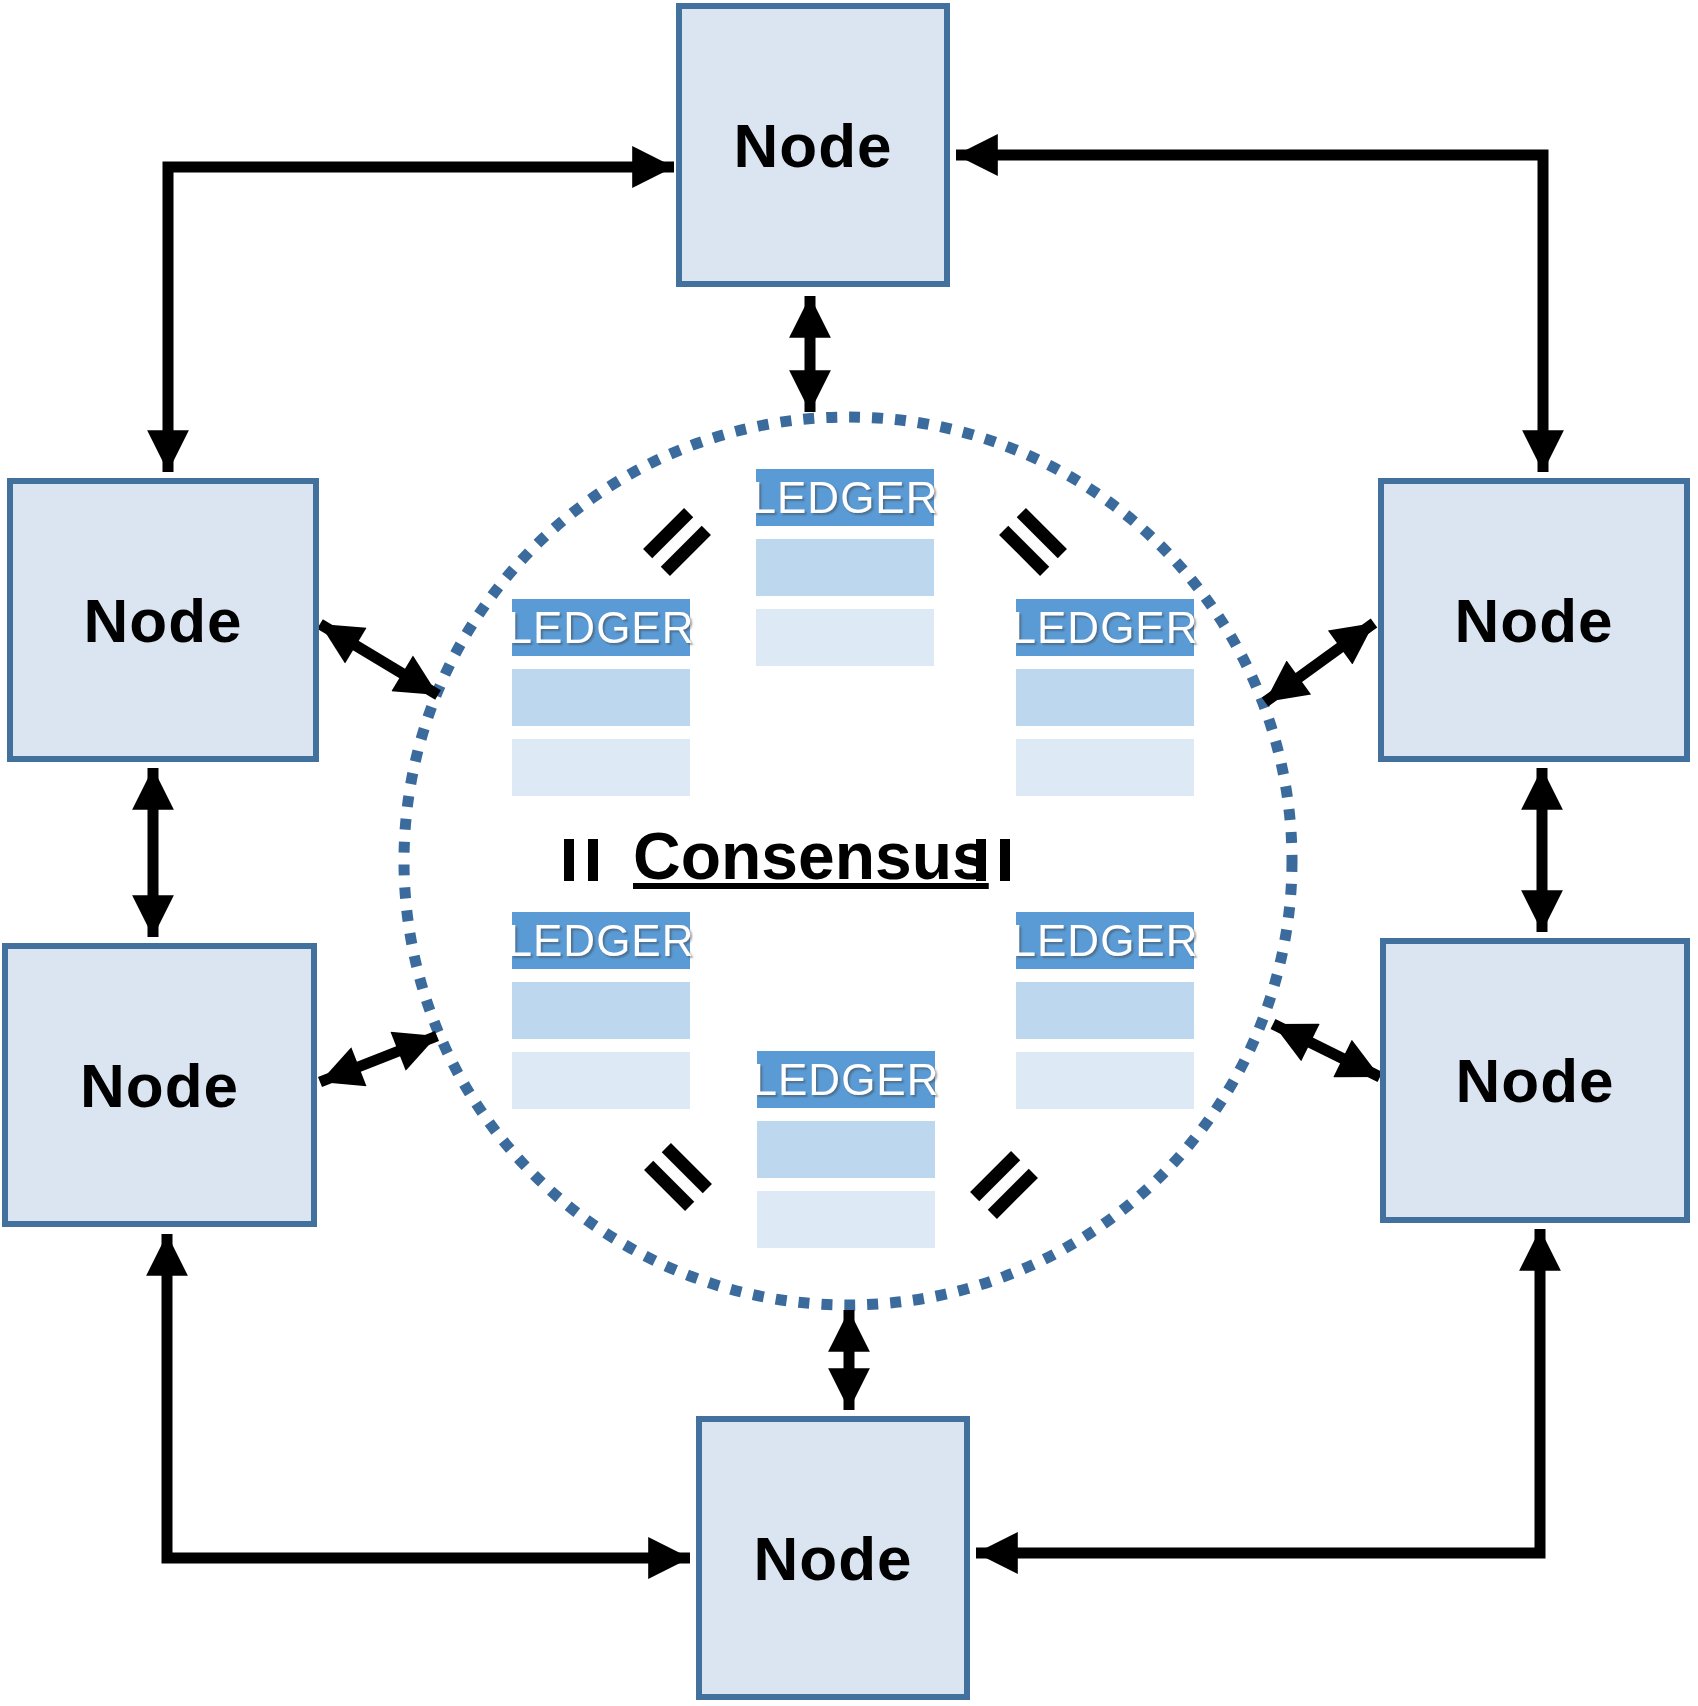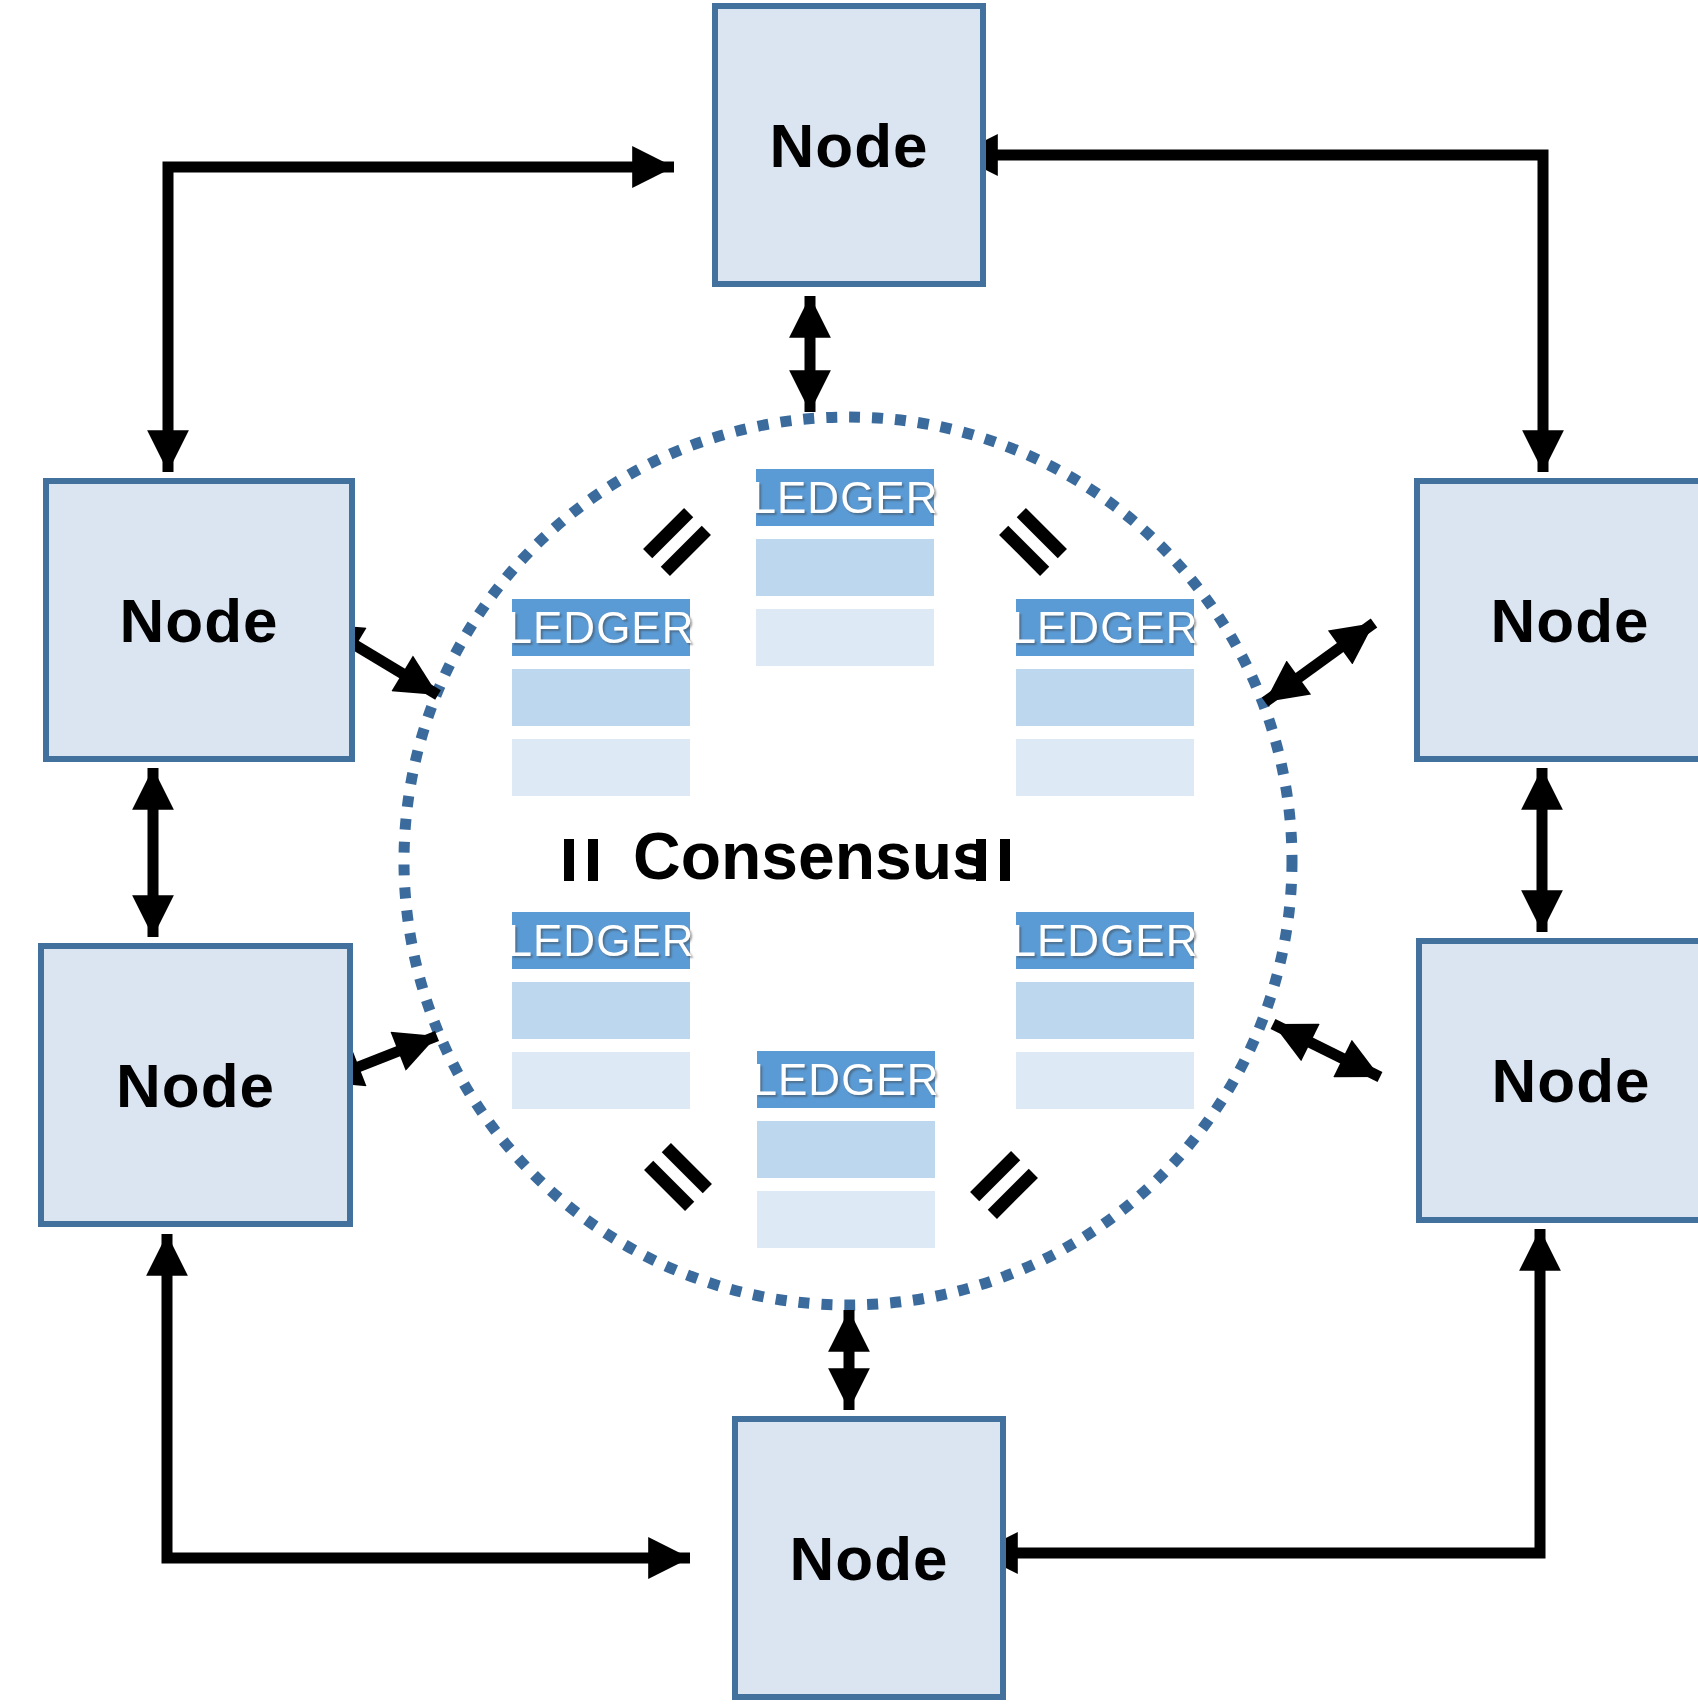--- a/index.html
+++ b/index.html
@@ -19,21 +19,21 @@
     stroke-width:11;
     stroke-dasharray:11 12;
   }
 
   
   .node{
     position:absolute;z-index:2;
     background:var(--node-fill,#dbe5f1);
     border:6px solid var(--node-border,#41719c);
     box-sizing:border-box;
-    display:flex;align-items:center;justify-content:center;margin-left:36px;
+    display:flex;align-items:center;justify-content:center;
   }
   .node span{
     color:var(--label-text,#000);
     font-weight:bold;font-size:62px;letter-spacing:1px;
   }
   .node-top        {left:676px;top:3px;   width:274px;height:284px;}
   .node-upper-left {left:7px;  top:478px; width:312px;height:284px;}
   .node-upper-right{left:1378px;top:478px;width:312px;height:284px;}
   .node-lower-left {left:2px;  top:943px; width:315px;height:284px;}
   .node-lower-right{left:1380px;top:938px;width:310px;height:285px;}
@@ -74,20 +74,21 @@
   .eq-4{left:993px; top:860px; transform:translate(-50%,-50%) rotate(90deg);}
   .eq-5{left:678px; top:1177px;transform:translate(-50%,-50%) rotate(45deg);}
   .eq-6{left:1004px;top:1185px;transform:translate(-50%,-50%) rotate(-45deg);}
 
   .consensus-label{
     position:absolute;z-index:2;
     left:633px;top:818px;width:300px;
     text-align:center;
     font-size:66px;font-weight:bold;
     color:var(--label-text,#000);
+    text-decoration:underline;
   }
 </style>
 </head>
 <body>
 
 <div class="canvas">
 
   <svg class="connectors" width="1698" height="1706" viewBox="0 0 1698 1706">
     <defs>
       <marker id="ah" viewBox="0 0 10 10" refX="10" refY="5" markerWidth="4.2" markerHeight="3.8" markerUnits="strokeWidth" orient="auto-start-reverse">

